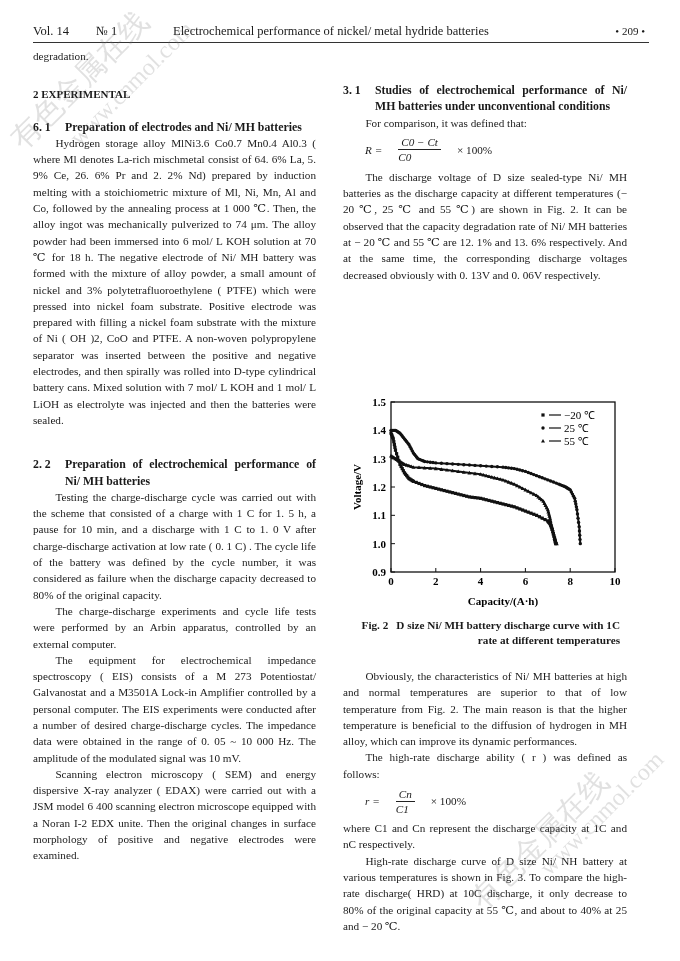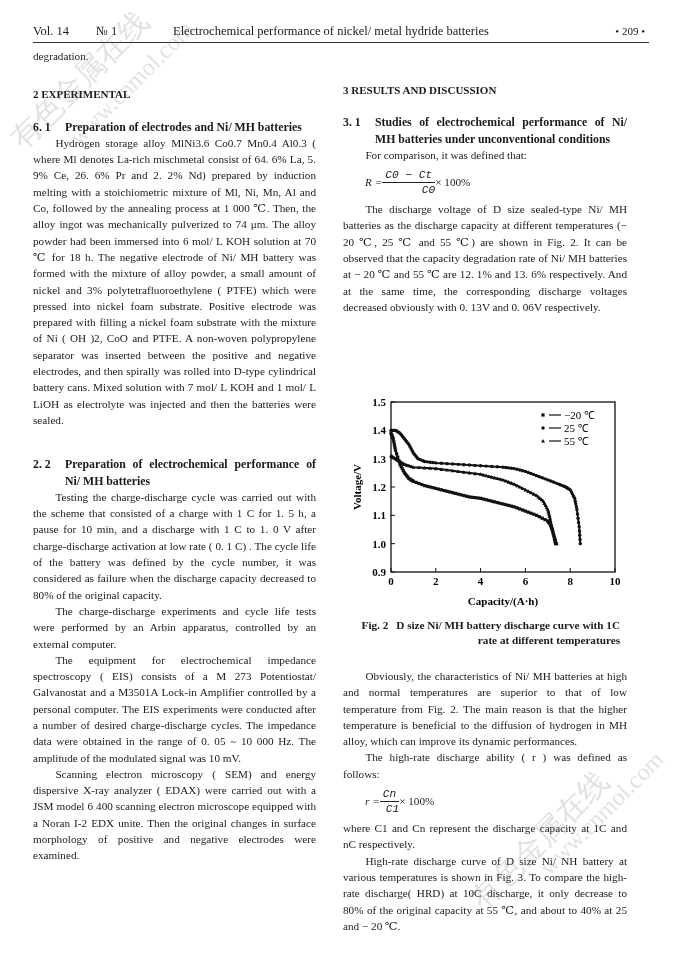--- a/index.html
+++ b/index.html
@@ -15,21 +15,21 @@
   .col { position: absolute; font-size: 11.2px; line-height: 16.3px; text-align: justify; }
   .col-left { left: 33px; top: 48px; width: 283px; }
   .col-right { left: 343px; top: 82px; width: 284px; }
   .col p { margin: 0; }
   .indent { text-indent: 2em; }
   .sec { font-weight: bold; font-size: 11px; margin: 0; }
   .sub { font-weight: bold; font-size: 11.8px; margin: 0; display: flex; }
   .sub .num { flex: 0 0 32px; }
   .sub .txt { flex: 1; }
   .formula { display: flex; align-items: center; margin: 2px 0 2px 22px; font-style: italic; height: 34px; }
-  .frac { display: inline-flex; flex-direction: column; align-items: flex-end; margin: 0 0; font-family: Liberation Mono, monospace; }
+  .frac { display: inline-flex; flex-direction: column; align-items: flex-start; margin: 0 16px; }
   .frac .nu { border-bottom: 1px solid #222; padding: 0 3px; line-height: 14px; }
   .frac .de { line-height: 14px; }
   .upright { font-style: normal; }
 
   .chart-wrap { position: absolute; left: 345px; top: 394px; width: 285px; height: 220px; }
   .chart-wrap svg { position: absolute; left: 0; top: 0; }
   .caption { position: absolute; left: 360px; top: 618px; width: 260px; text-align: right; font-size: 11.2px; line-height: 15px; font-weight: bold; }
   .caption b { margin-right: 8px; }
   .watermark { position: absolute; color: rgba(120,120,120,0.22); font-size: 30px; transform: rotate(-45deg); pointer-events: none; white-space: nowrap; }
 </style>
@@ -55,21 +55,20 @@
     <span class="num">2. 2</span>
     <span class="txt">Preparation of electrochemical performance of Ni/ MH batteries</span>
   </div>
   <p class="indent">Testing the charge-discharge cycle was carried out with the scheme that consisted of a charge with 1 C for 1. 5 h, a pause for 10 min, and a discharge with 1 C to 1. 0 V after charge-discharge activation at low rate ( 0. 1 C) . The cycle life of the battery was defined by the cycle number, it was considered as failure when the discharge capacity decreased to 80% of the original capacity.</p>
   <p class="indent">The charge-discharge experiments and cycle life tests were performed by an Arbin apparatus, controlled by an external computer.</p>
   <p class="indent">The equipment for electrochemical impedance spectroscopy ( EIS) consists of a M 273 Potentiostat/ Galvanostat and a M3501A Lock-in Amplifier controlled by a personal computer. The EIS experiments were conducted after a number of desired charge-discharge cycles. The impedance data were obtained in the range of 0. 05 ~ 10 000 Hz. The amplitude of the modulated signal was 10 mV.</p>
   <p class="indent">Scanning electron microscopy ( SEM) and energy dispersive X-ray analyzer ( EDAX) were carried out with a JSM model 6 400 scanning electron microscope equipped with a Noran I-2 EDX unite. Then the original changes in surface morphology of positive and negative electrodes were examined.</p>
 </div>
 
 <div class="col col-right">
-  <p class="sec" style="margin-bottom:16px;">3   RESULTS AND DISCUSSION</p>
   <div class="sub">
     <span class="num">3. 1</span>
     <span class="txt">Studies of electrochemical performance of Ni/ MH batteries under unconventional conditions</span>
   </div>
   <p class="indent">For comparison, it was defined that:</p>
   <div class="formula">
     <span>R =</span>
     <span class="frac">
       <span class="nu">C0 − Ct</span>
       <span class="de">C0</span>

